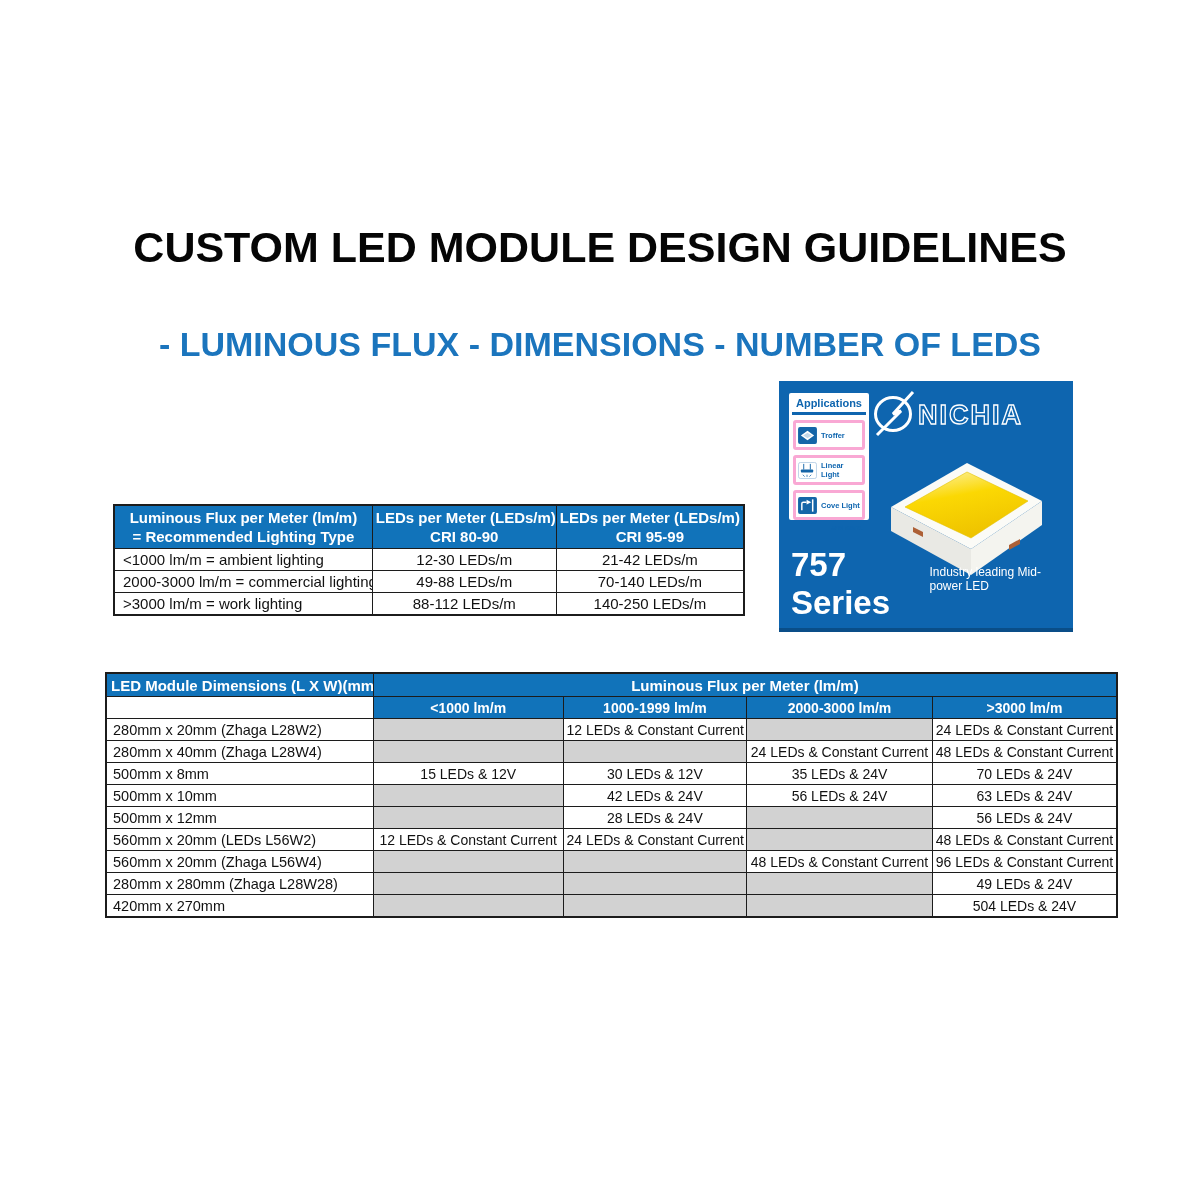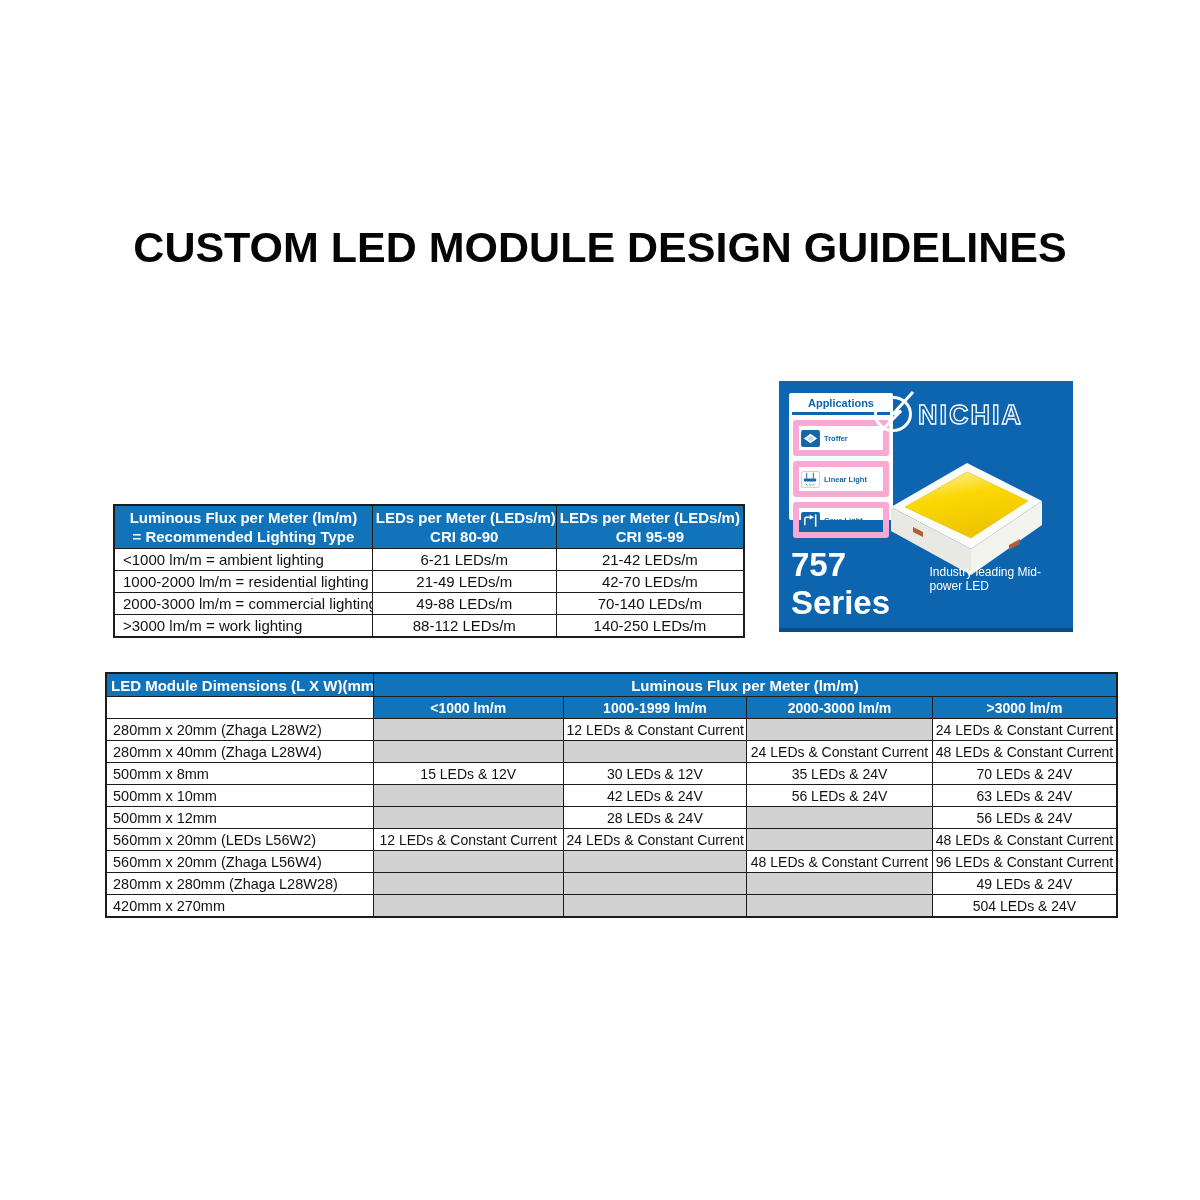--- a/index.html
+++ b/index.html
@@ -49,29 +49,29 @@
   .t2 .sub th.blank { background: #ffffff; }
   .t2 td { height: 21px; padding: 0 3px; text-align: center; margin-top: 12px; }
   .t2 td.lbl { text-align: left; padding-left: 6px; font-size: 14.5px; }
 
   
   .card {
     position: absolute; left: 779px; top: 381px; width: 294px; height: 251px;
     background: #0e65af; border-bottom: 4px solid #0a4e88; box-sizing: border-box;
   }
   .apps-panel {
-    position: absolute; left: 10px; top: 12px; width: 104px; height: 127px;
+    position: absolute; left: 10px; top: 12px; width: 80px; height: 127px;
     background: #ffffff; border-radius: 2px; box-sizing: border-box;
   }
   .apps-header {
     color: #0e65af; font-weight: bold; font-size: 11px; text-align: center;
     padding: 4px 0 3px; margin: 0 3px; border-bottom: 3px solid #0e65af;
   }
   .app-item {
-    margin: 5px 4px 0; border: 6px solid #f9a8d4; border-radius: 3px;
+    margin: 5px 4px 0; border: 3px solid #f9a8d4; border-radius: 3px;
     display: flex; align-items: center; gap: 4px; padding: 2px 2px; height: 20px;
   }
   .app-icon { width: 19px; height: 17px; flex: none; }
   .app-label { font-size: 7.5px; font-weight: bold; color: #0e65af; }
   .apps-more { font-size: 7px; color: #0e65af; text-align: right; padding: 4px 6px 0 0; }
 
   .brand { position: absolute; left: 92px; top: 8px; }
 
   .chip { position: absolute; left: 100px; top: 68px; }
 
@@ -81,20 +81,21 @@
   }
   .series-title { font-size: 33px; font-weight: bold; letter-spacing: 0px; }
   .series-sub { font-size: 12px; font-weight: normal; }
 </style>
 </head>
 <body>
 
 <div class="page">
 
   <h1 class="title">CUSTOM LED MODULE DESIGN GUIDELINES</h1>
+  <h2 class="subtitle">- LUMINOUS FLUX - DIMENSIONS - NUMBER OF LEDS</h2>
 
   <table class="t1">
     <colgroup>
         <col class="c1">
         <col class="c2">
         <col class="c3">
       </colgroup>
     <tbody>
         <tr>
       <th class="hdr">
@@ -105,27 +106,22 @@
         <div>LEDs per Meter (LEDs/m)</div>
         <div>CRI 80-90</div>
       </th>
       <th class="hdr">
         <div>LEDs per Meter (LEDs/m)</div>
         <div>CRI 95-99</div>
       </th>
     </tr>
     <tr>
       <td class="lbl">&lt;1000 lm/m = ambient lighting</td>
-      <td>6-21 LEDs/m</td>
+      <td>12-30 LEDs/m</td>
       <td>21-42 LEDs/m</td>
-    </tr>
-    <tr>
-      <td class="lbl">1000-2000 lm/m = residential lighting</td>
-      <td>21-49 LEDs/m</td>
-      <td>42-70 LEDs/m</td>
     </tr>
     <tr>
       <td class="lbl">2000-3000 lm/m = commercial lighting</td>
       <td>49-88 LEDs/m</td>
       <td>70-140 LEDs/m</td>
     </tr>
     <tr>
       <td class="lbl">&gt;3000 lm/m = work lighting</td>
       <td>88-112 LEDs/m</td>
       <td>140-250 LEDs/m</td>

